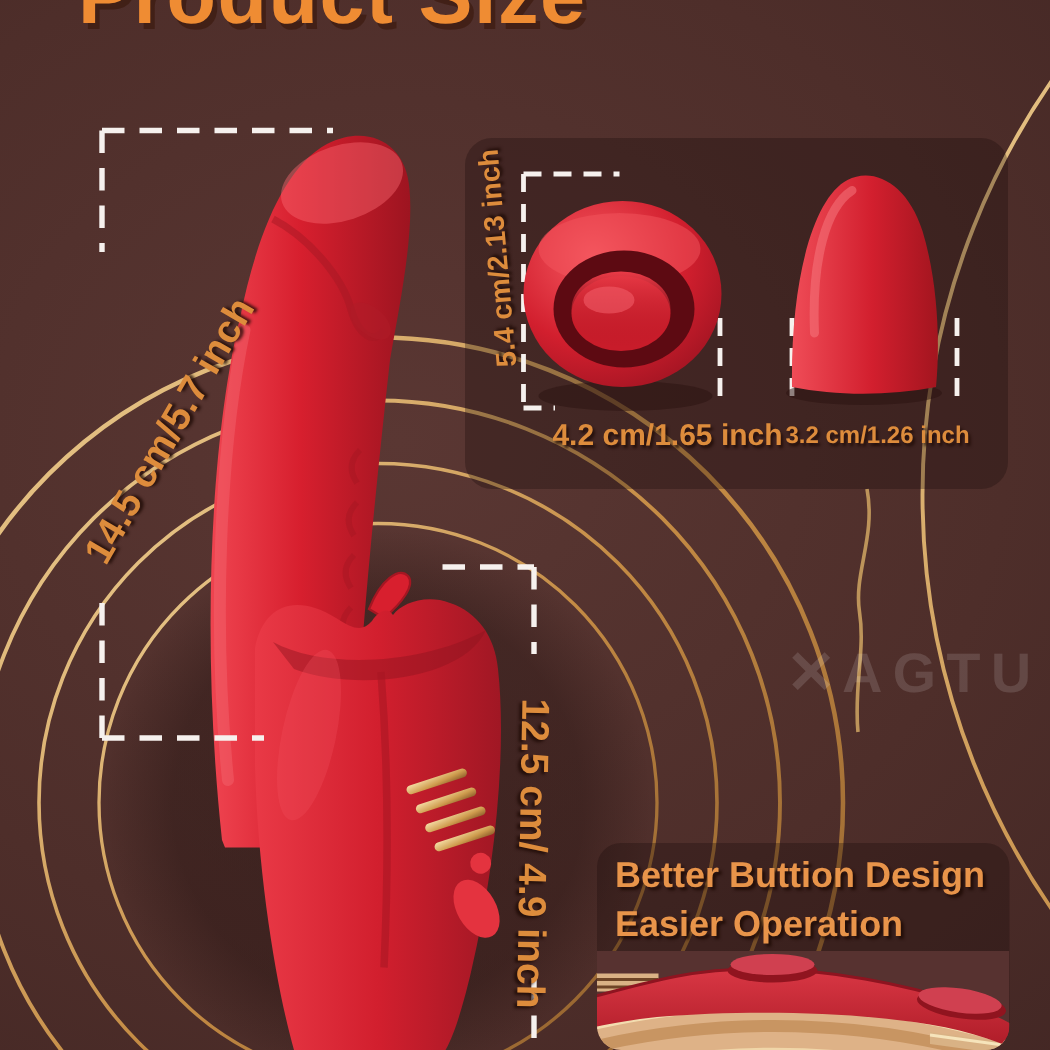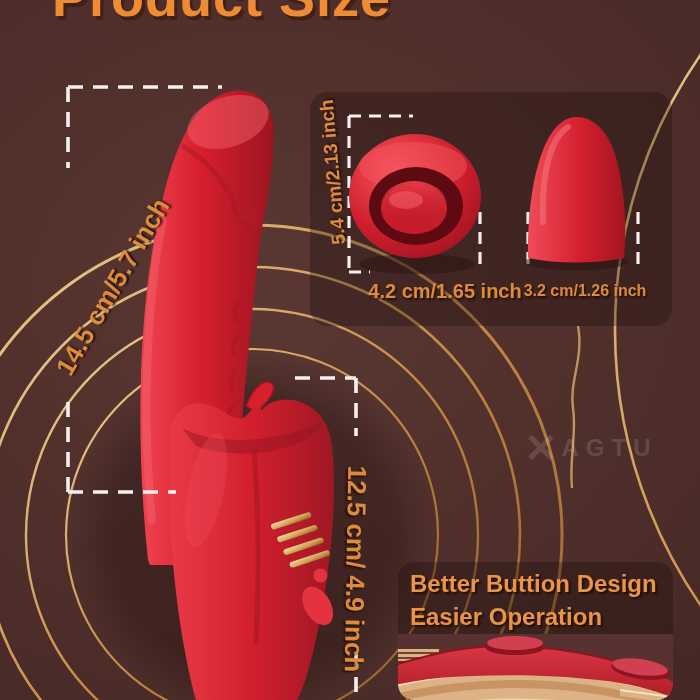--- a/index.html
+++ b/index.html
@@ -43,21 +43,21 @@
   .feature-text{left:12px;font-size:24px;font-weight:bold;color:#e8944a;
     text-shadow:2px 2px 2px rgba(30,10,5,.85);white-space:nowrap;}
   .feature-line1{top:8px;}
   .feature-line2{top:41px;}
   
   .watermark{
     left:524px;top:428px;display:flex;align-items:center;gap:4px;
     color:#ffffff;opacity:.13;font-weight:bold;white-space:nowrap;
   }
   .watermark .x{font-size:40px;line-height:1;}
-  .watermark .wm-text{font-size:24px;letter-spacing:7px;text-align:center;}
+  .watermark .wm-text{font-size:37px;letter-spacing:7px;text-align:center;}
 </style>
 </head>
 <body>
 
 <div id="stage">
 
   <svg class="abs" style="left:0;top:0" width="700" height="700" viewBox="0 0 700 700">
     <defs>
       <linearGradient id="gold" x1="0" y1="0" x2="1" y2="1">
         <stop offset="0" stop-color="#f0d49a"></stop>

